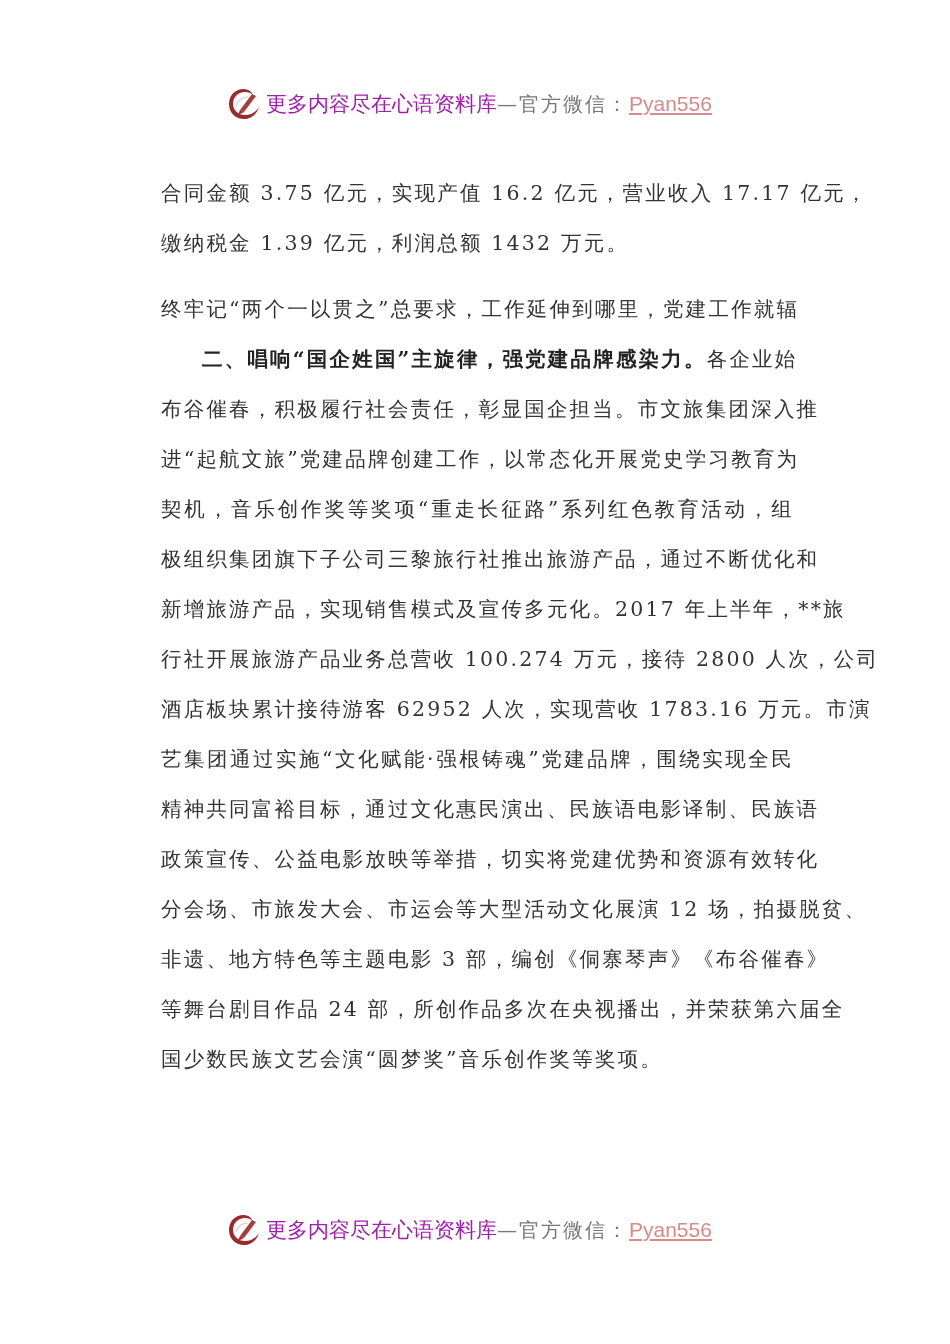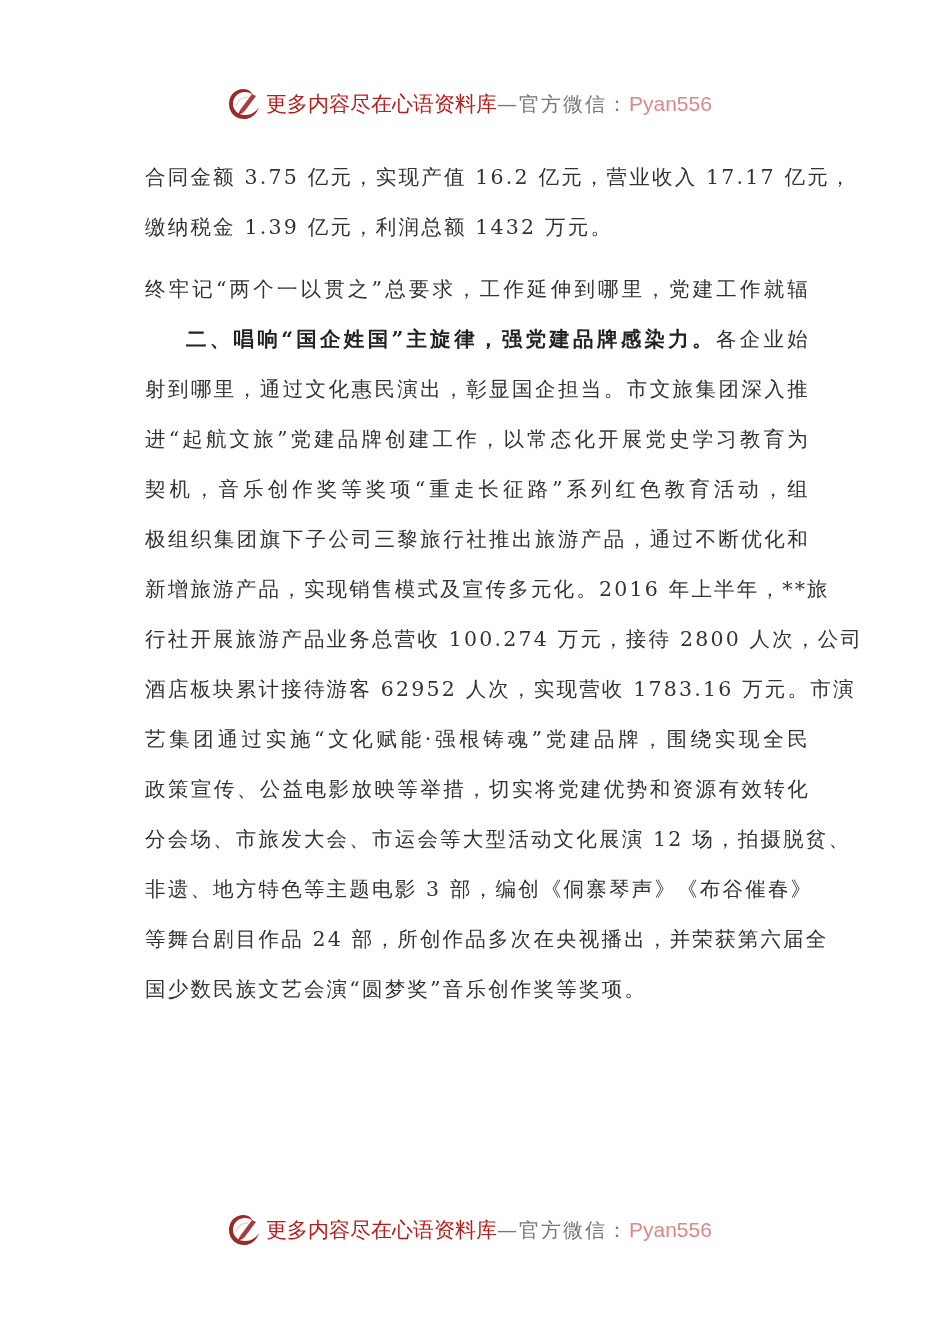--- a/index.html
+++ b/index.html
@@ -5,32 +5,32 @@
     html, body { margin: 0; padding: 0; background: #ffffff; }
     body { width: 950px; height: 1344px; position: relative; overflow: hidden; }
     .banner {
       position: absolute; left: 226px; width: 500px; height: 40px;
       display: flex; align-items: center;
       font-family: "DejaVu Serif", "Liberation Serif", serif;
     }
     .banner.top { top: 84px; }
     .banner.bottom { top: 1210px; }
     .logo { width: 36px; height: 36px; margin-right: 4px; flex: none; }
-    .banner .pink { color: #b91c1c; font-size: 21px; letter-spacing: 0px; }
+    .banner .pink { color: #a21caf; font-size: 21px; letter-spacing: 0px; }
     .banner .gray { color: #777777; font-size: 20px; letter-spacing: 2px; }
-    .banner .id { color: #d9898a; font-size: 21px; font-family: "Liberation Sans", sans-serif; }
+    .banner .id { color: #d9898a; font-size: 21px; font-family: "Liberation Sans", sans-serif; text-decoration: underline; }
     .content {
       position: absolute; left: 145px; top: 152px; width: 665px;
       font-family: "DejaVu Serif", "Liberation Serif", serif;
       font-size: 20.5px; color: #333333;
       line-height: 50px;
       letter-spacing: 2.2px;
       text-align: justify;
     }
-    .content p { margin: 0; }
+    .content p { margin: 16px; }
     .content p.gap { margin-top: 12px; }
     .line { display: block; white-space: nowrap; text-align-last: justify; }
     .line.last { text-align-last: left; }
     .indent { padding-left: 41px; }
     .bold { font-weight: bold; color: #222; }
   </style>
 </head>
 <body>
 
 <div class="banner top">
@@ -47,28 +47,29 @@
 </div>
 
 <div class="content">
   <p>
     <span class="line">合同金额 3.75 亿元，实现产值 16.2 亿元，营业收入 17.17 亿元，</span>
     <span class="line last">缴纳税金 1.39 亿元，利润总额 1432 万元。</span>
   </p>
   <p class="gap">
     <span class="line">终牢记“两个一以贯之”总要求，工作延伸到哪里，党建工作就辐</span>
     <span class="line indent"><span class="bold">二、唱响“国企姓国”主旋律，强党建品牌感染力。</span><span>各企业始</span></span>
-    <span class="line">射到哪里，通过文化惠民演出，彰显国企担当。市文旅集团深入推</span>
+    <span class="line">布谷催春，积极履行社会责任，彰显国企担当。市文旅集团深入推</span>
     <span class="line">进“起航文旅”党建品牌创建工作，以常态化开展党史学习教育为</span>
     <span class="line">契机，音乐创作奖等奖项“重走长征路”系列红色教育活动，组</span>
     <span class="line">极组织集团旗下子公司三黎旅行社推出旅游产品，通过不断优化和</span>
-    <span class="line">新增旅游产品，实现销售模式及宣传多元化。2016 年上半年，**旅</span>
+    <span class="line">新增旅游产品，实现销售模式及宣传多元化。2017 年上半年，**旅</span>
     <span class="line">行社开展旅游产品业务总营收 100.274 万元，接待 2800 人次，公司</span>
     <span class="line">酒店板块累计接待游客 62952 人次，实现营收 1783.16 万元。市演</span>
     <span class="line">艺集团通过实施“文化赋能·强根铸魂”党建品牌，围绕实现全民</span>
+    <span class="line">精神共同富裕目标，通过文化惠民演出、民族语电影译制、民族语</span>
     <span class="line">政策宣传、公益电影放映等举措，切实将党建优势和资源有效转化</span>
     <span class="line">分会场、市旅发大会、市运会等大型活动文化展演 12 场，拍摄脱贫、</span>
     <span class="line">非遗、地方特色等主题电影 3 部，编创《侗寨琴声》《布谷催春》</span>
     <span class="line">等舞台剧目作品 24 部，所创作品多次在央视播出，并荣获第六届全</span>
     <span class="line last">国少数民族文艺会演“圆梦奖”音乐创作奖等奖项。</span>
   </p>
 </div>
 
 <div class="banner bottom">
   <svg class="logo" viewBox="0 0 36 36">

